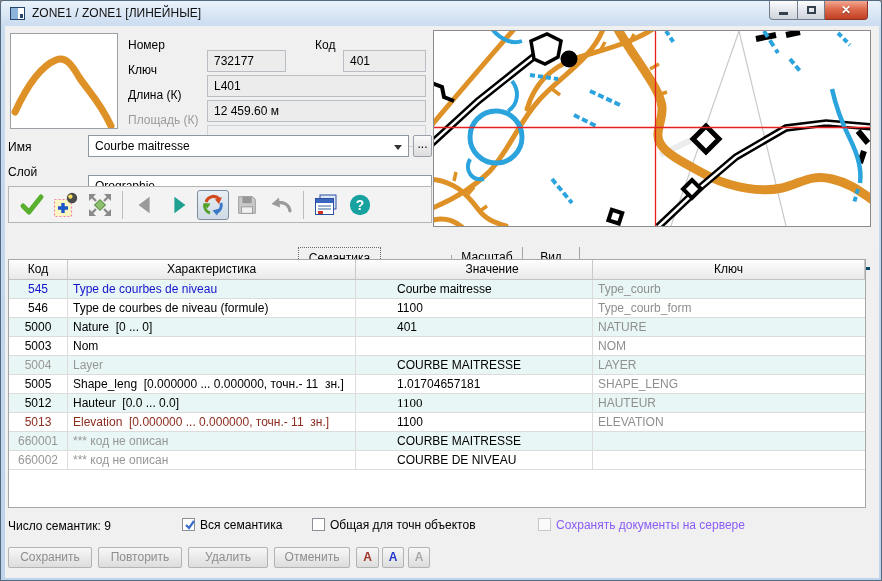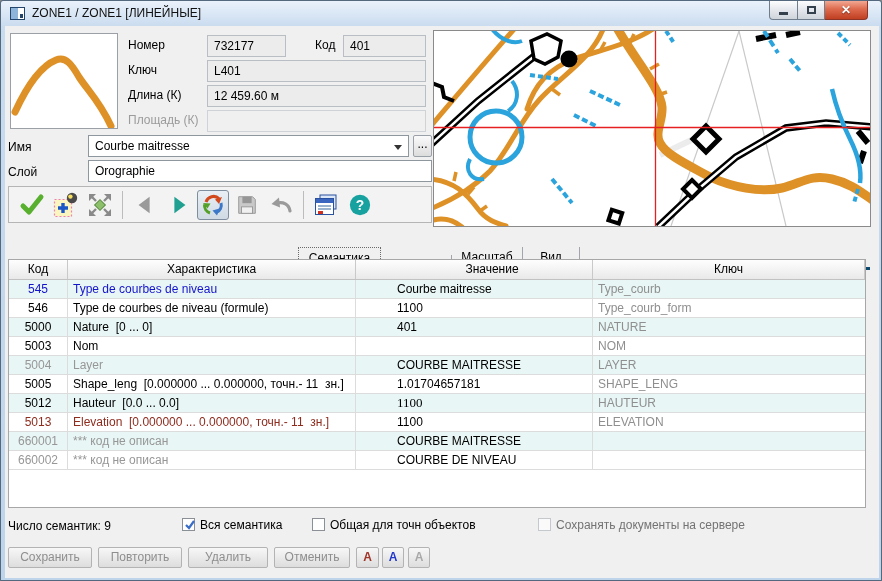--- a/index.html
+++ b/index.html
@@ -25,21 +25,21 @@
     background:linear-gradient(#f2a893,#dd6a4d 45%,#c03f22);}
   .glyph-min{width:9px;height:3px;background:#35404d;margin-top:6px;}
   .glyph-max{width:9px;height:8px;border:2px solid #35404d;}
   .glyph-close{color:#fff;font-weight:bold;font-size:12px;text-shadow:0 1px 1px #7d2717;}
   
   .client{position:absolute;left:4px;top:25px;width:874px;height:552px;background:#f0f0f0;}
   .lbl{position:absolute;white-space:nowrap;}
   .lbl.dis{color:#9b9b9b;}
   .fld{position:absolute;height:22px;border:1px solid #b9bec4;background:#ececec;
     font:inherit;padding:0 6px;color:#000;}
-  input.fld{outline:none;}
+  input.fld{outline:none;margin-top:15px;}
   .fld.dis{border-color:#cfd3d8;background:#f0f0f0;}
   .fld.white{background:#fff;border-color:#8f979e;}
   .preview{position:absolute;left:5px;top:7px;width:108px;height:96px;background:#fff;border:1px solid #9aa0a6;}
   .combo{position:absolute;left:83px;top:109px;width:321px;height:22px;background:#fff;
     border:1px solid #8f979e;padding:0 18px 0 6px;line-height:20px;}
   .combo .arr{position:absolute;right:6px;top:9px;width:0;height:0;
     border-left:4px solid transparent;border-right:4px solid transparent;border-top:5px solid #333;}
   .more-btn{position:absolute;left:408px;top:109px;width:19px;height:22px;border:1px solid #9aa0a8;
     background:linear-gradient(#fafafa,#dcdcdc);text-align:center;line-height:16px;border-radius:2px;}
   
@@ -72,21 +72,21 @@
   .s-alert .cell-code,.s-alert .cell-name{color:#8e2c1e;}
   .s-muted .cell-code,.s-muted .cell-name{color:#979797;}
   .cell-value.serif{font-family:"Liberation Serif",serif;font-size:13px;}
   
   .count{position:absolute;left:3px;top:493px;}
   .cb{position:absolute;top:492px;display:flex;align-items:flex-start;cursor:default;}
   .cb .box{width:13px;height:13px;border:1px solid #8b9097;background:#fff;margin-right:5px;position:relative;}
   .cb .box svg{display:none;position:absolute;left:0;top:-1px;}
   .cb.checked .box svg{display:block;}
   .cb.disabled .box{border-color:#c4c9ce;background:#fafafa;}
-  .cb.disabled .cb-label{color:#737373;}
+  .cb.disabled .cb-label{color:#8b5cf6;}
   .btn{position:absolute;top:521px;height:21px;border:1px solid #b3b3b3;border-radius:2px;
     background:linear-gradient(#f7f7f7,#dddddd);color:#8e8e8e;text-align:center;line-height:19px;}
   .abtn{font-weight:bold;font-size:12px;}
 </style>
 </head>
 <body>
 
 <div class="win">
 
   <div class="titlebar">

